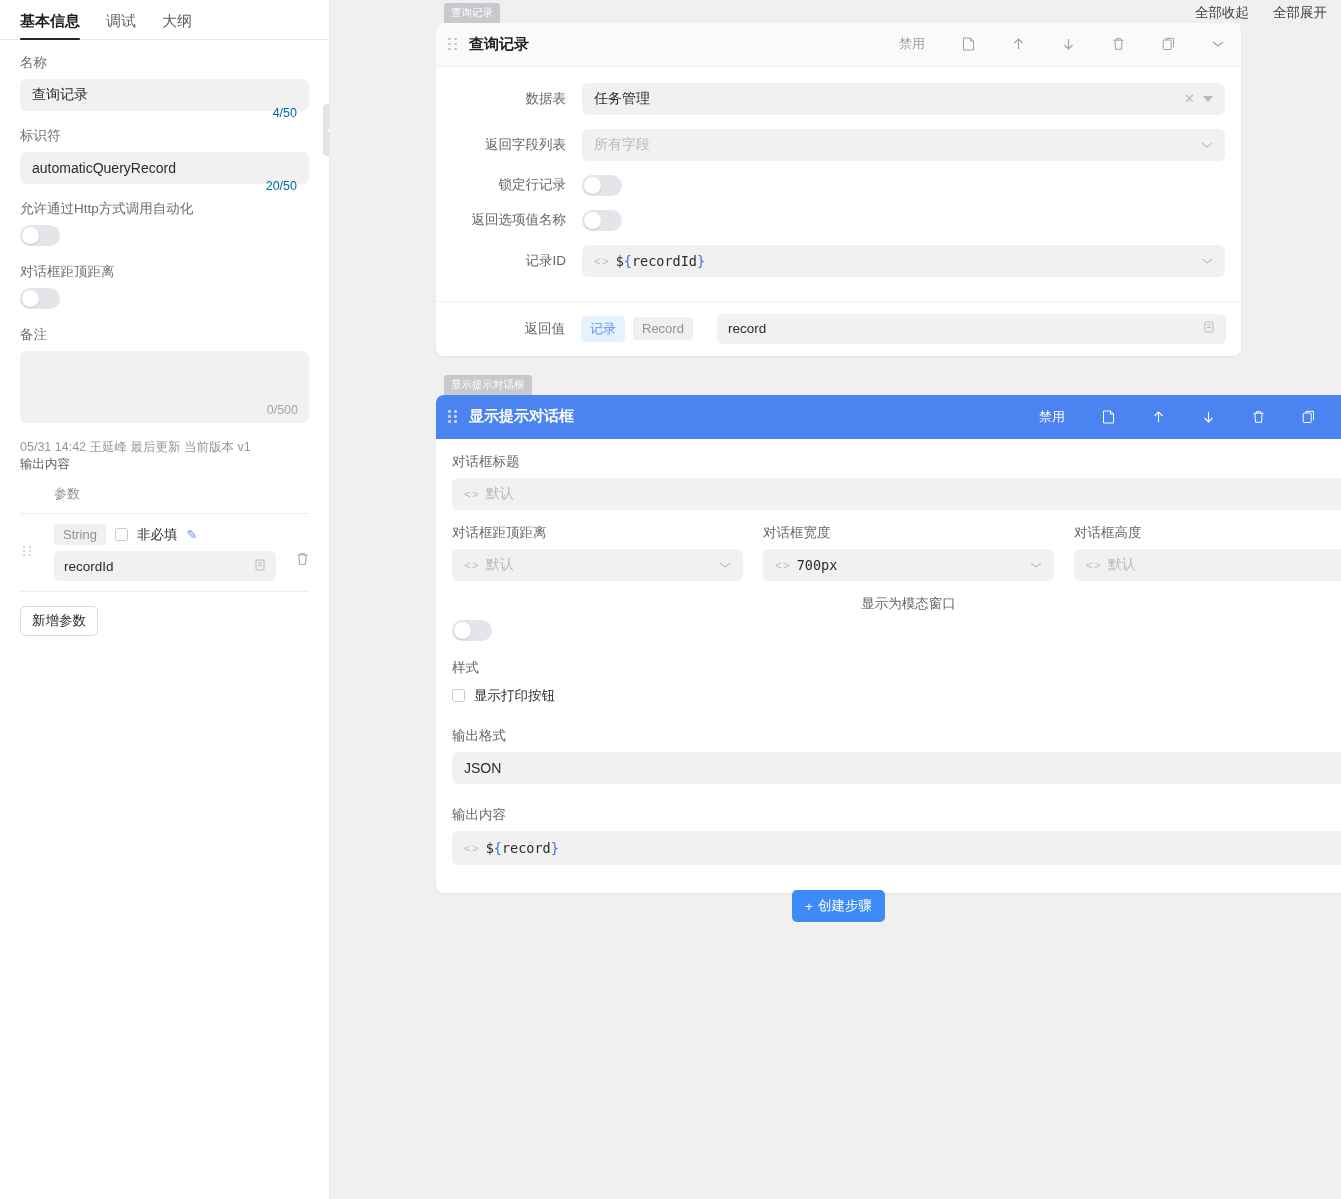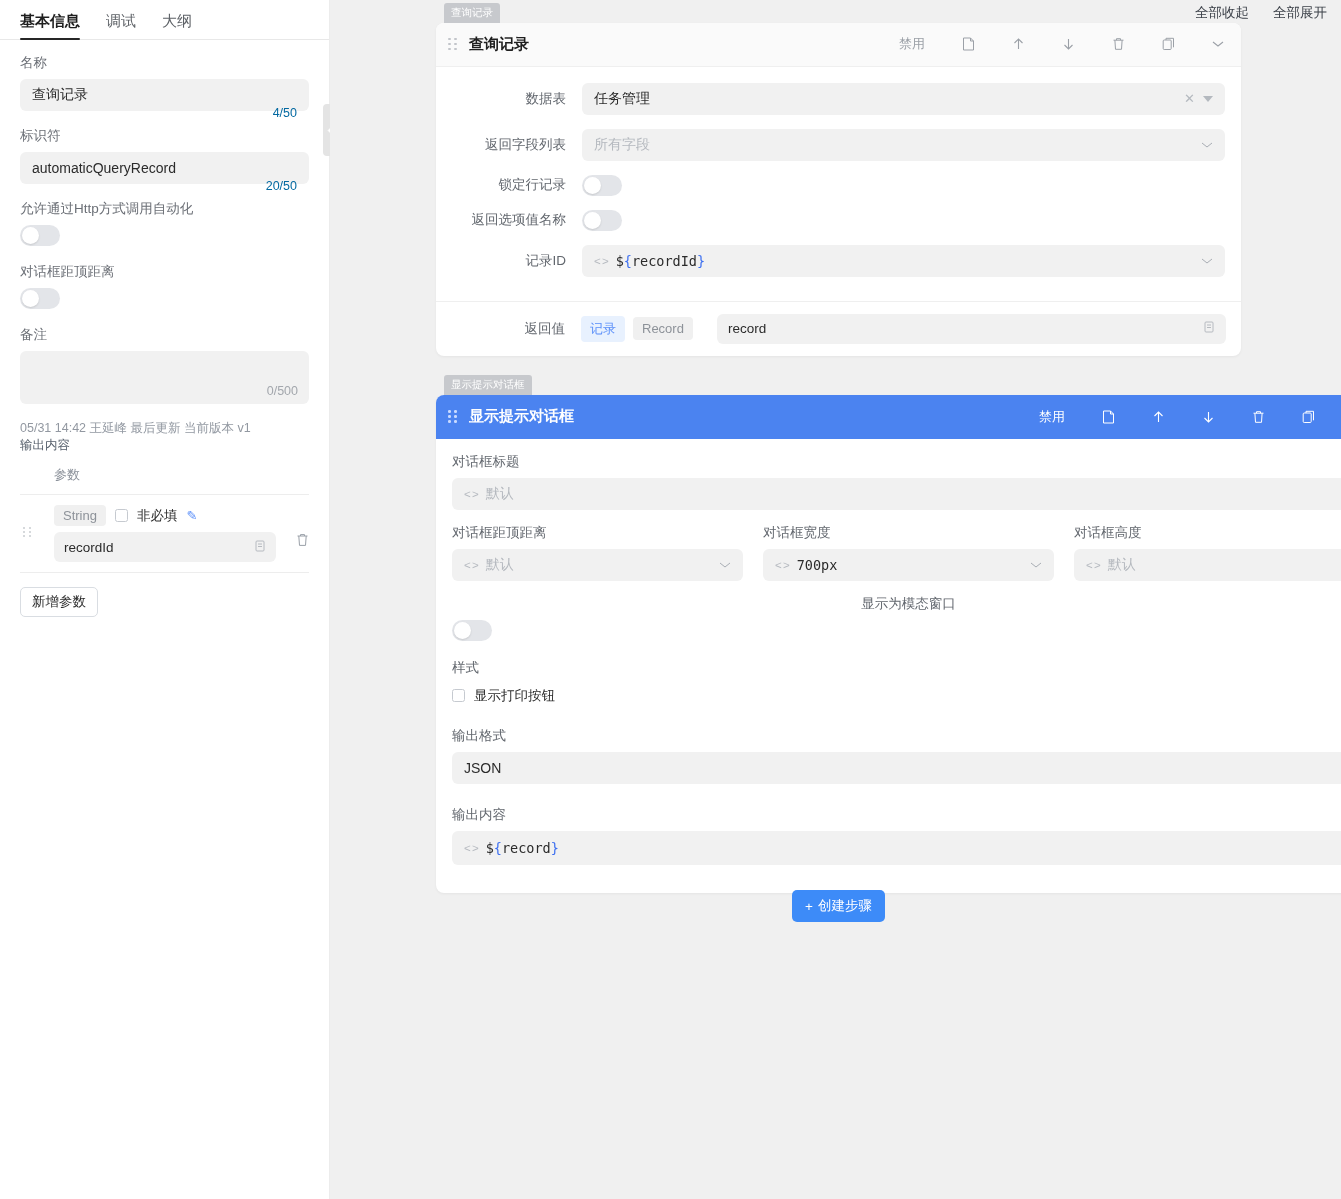--- a/index.html
+++ b/index.html
@@ -46,21 +46,21 @@
   .toggle {
     width: 40px; height: 21px; border-radius: 11px; background: #e3e5e9;
     position: relative; margin-bottom: 17px; cursor: pointer; flex: 0 0 auto;
   }
   .toggle::after {
     content: ""; position: absolute; left: 2px; top: 2px;
     width: 17px; height: 17px; border-radius: 50%; background: #fff;
     box-shadow: 0 1px 2px rgba(0,0,0,.12);
   }
   .textarea {
-    background: #f1f1f1; border-radius: 6px; height: 53px;
+    background: #f1f1f1; border-radius: 6px; height: 72px;
     position: relative; margin-bottom: 16px;
   }
   .textarea .cnt {
     position: absolute; right: 11px; bottom: 6px;
     font-size: 12.5px; color: #a3a7ad;
   }
   .meta {
     font-size: 12.5px; color: #9298a1; line-height: 17px; margin-top: 4px;
   }
   .meta .sub { color: #57606c; }

